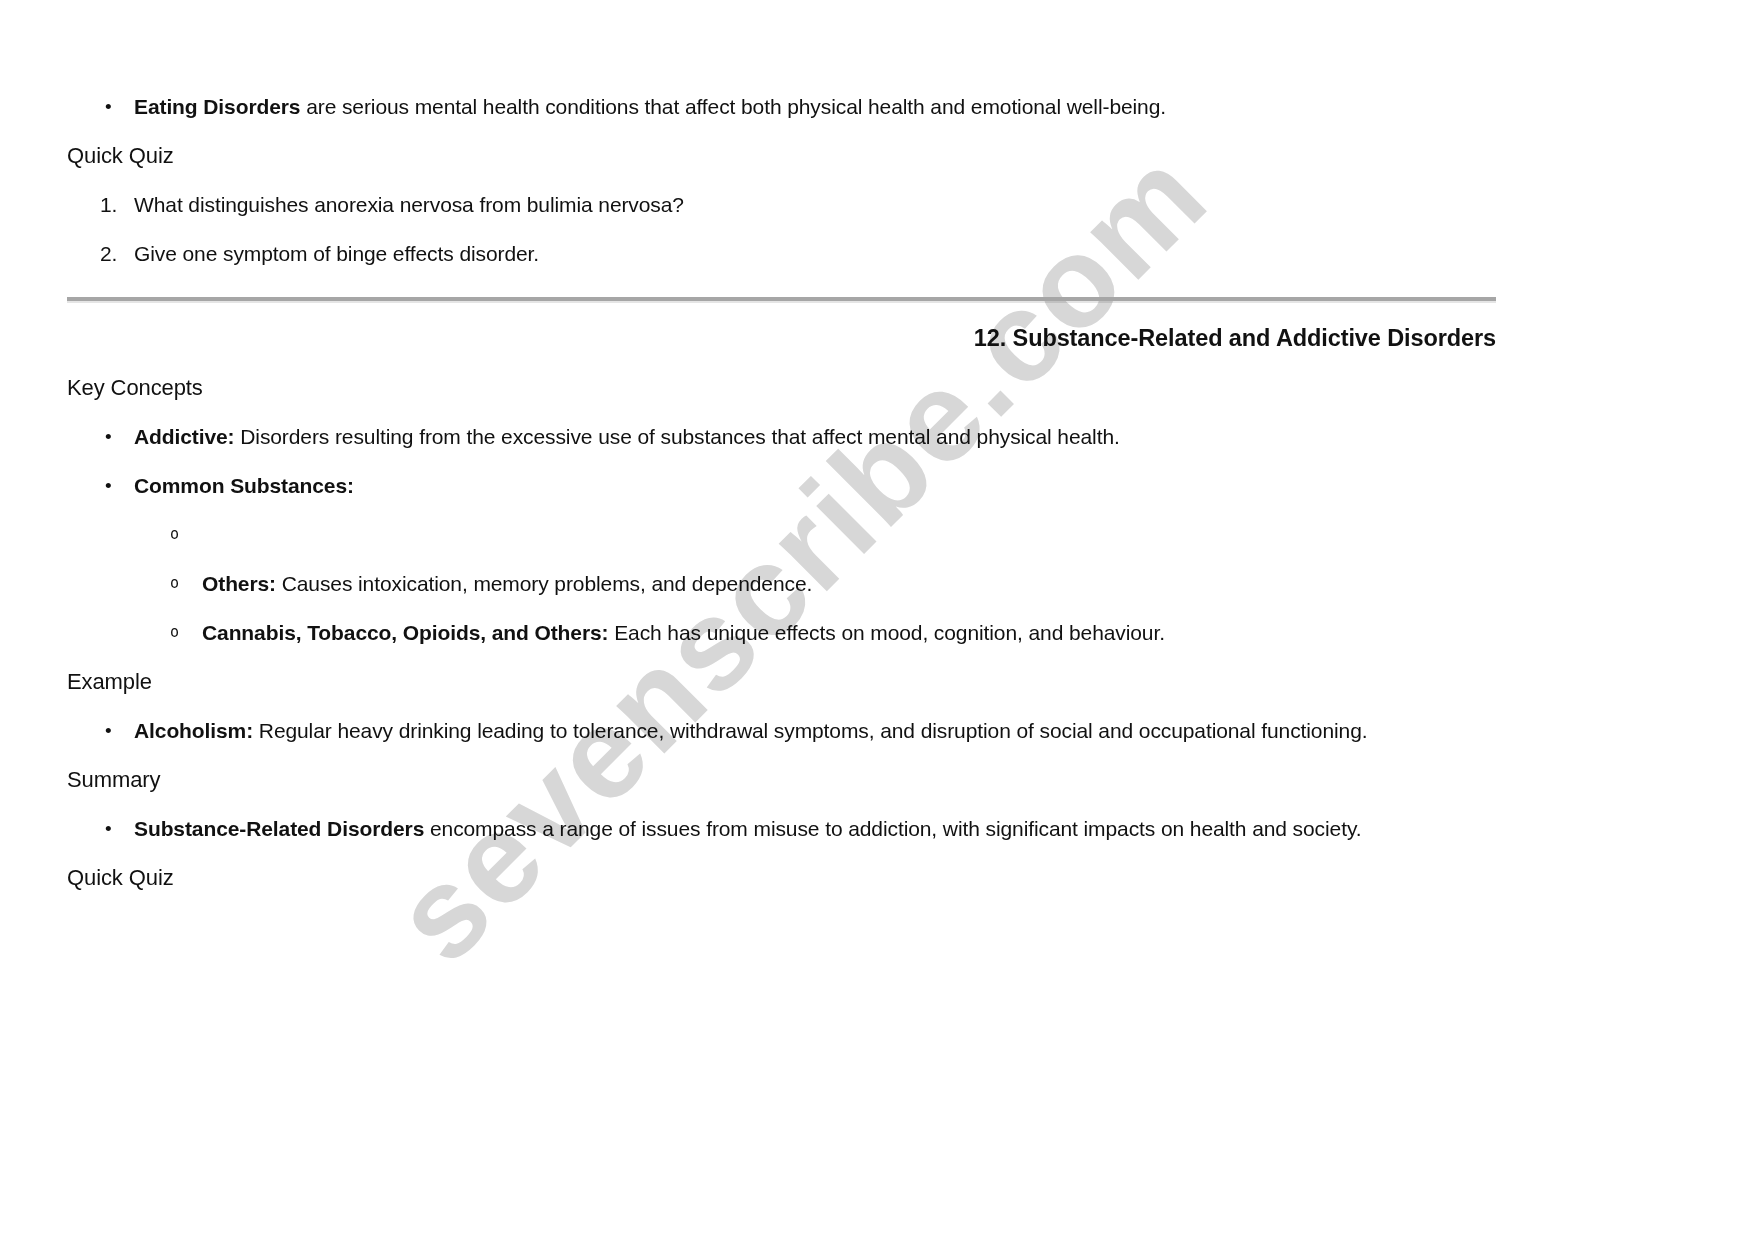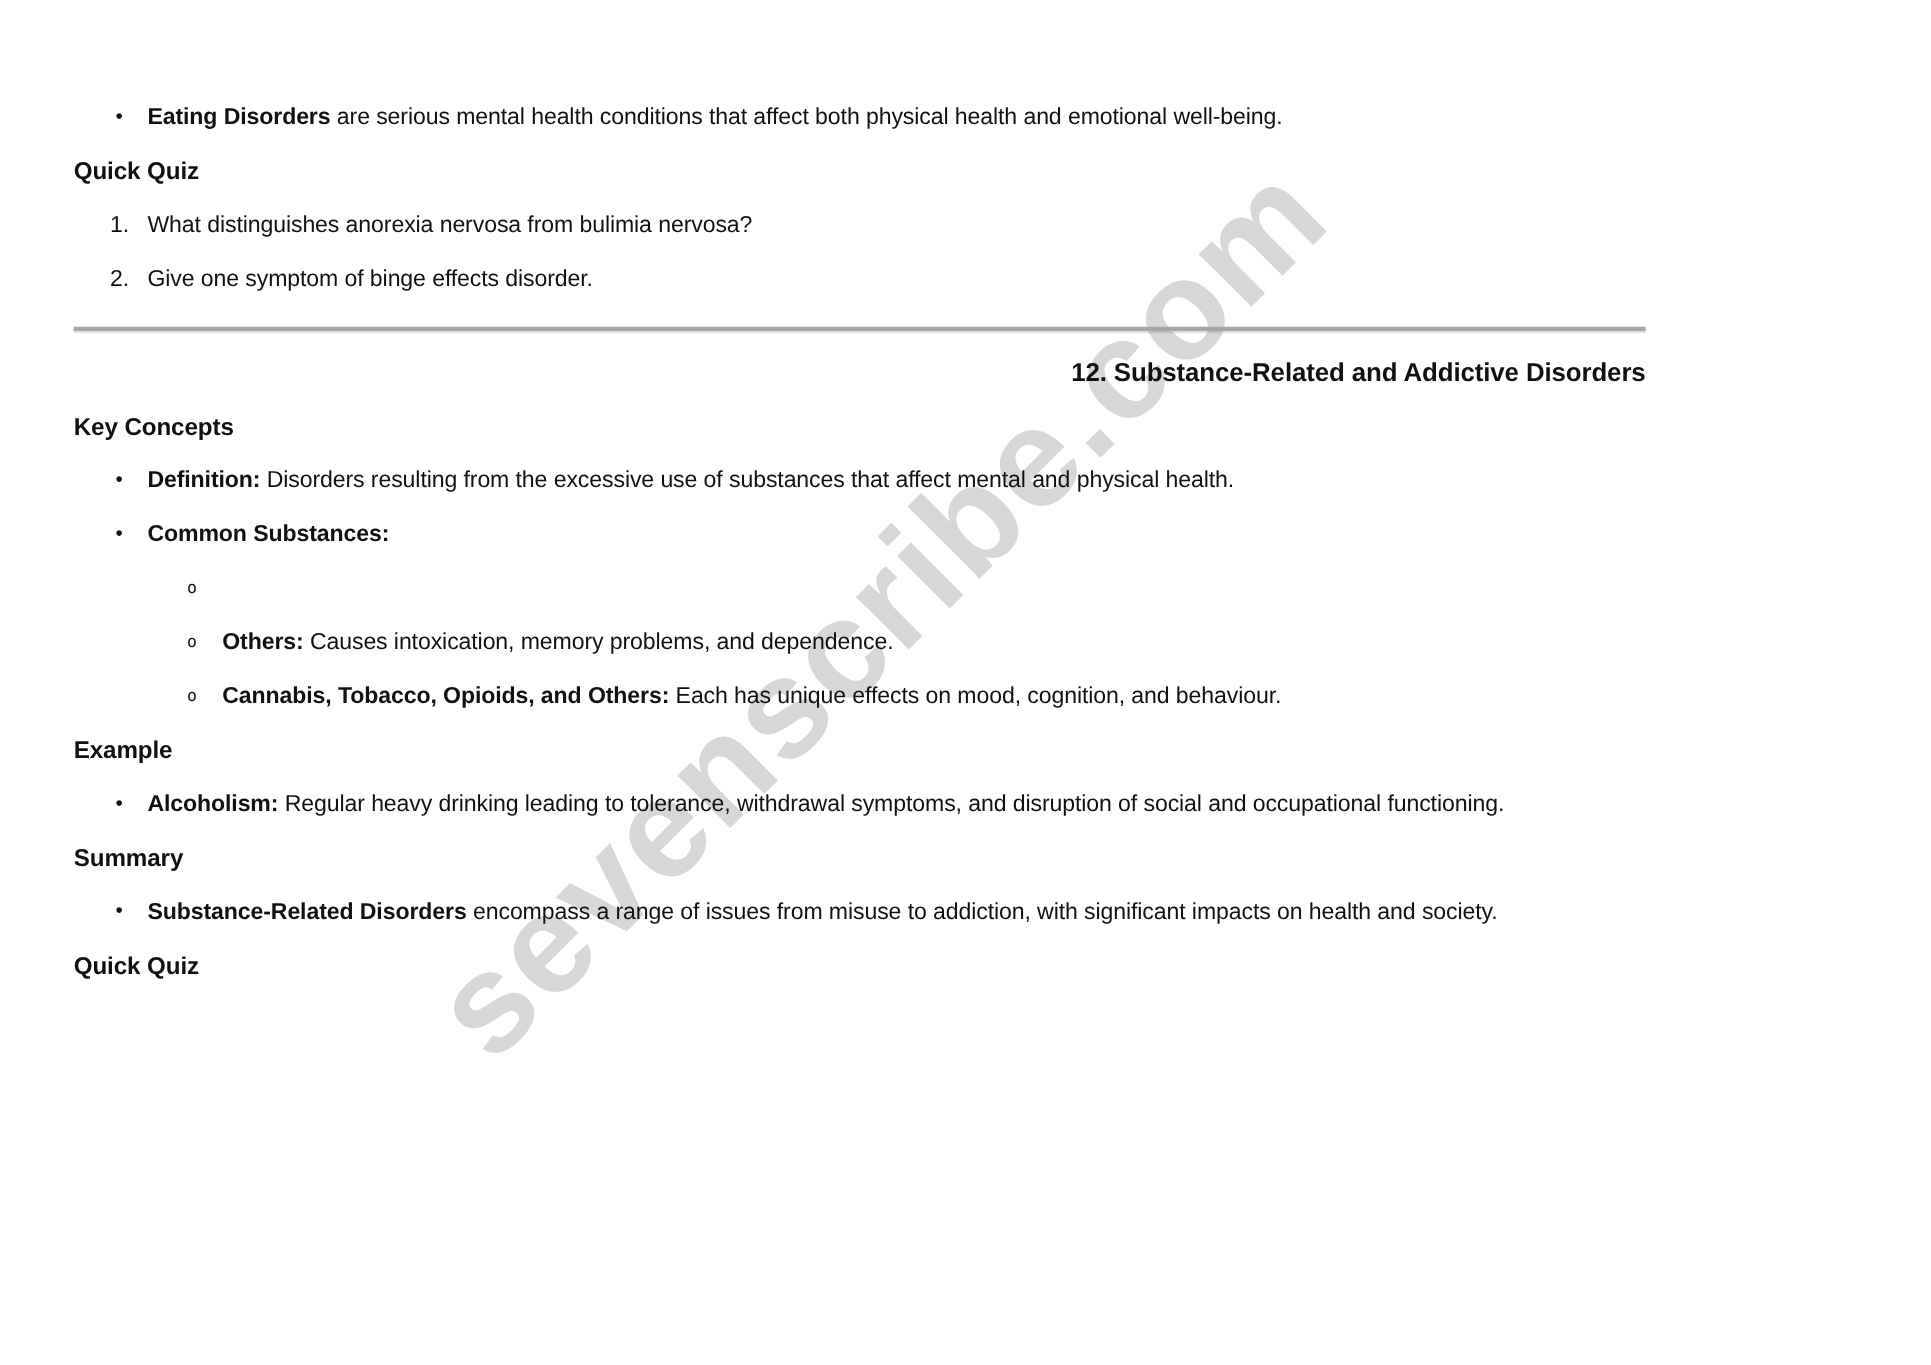--- a/index.html
+++ b/index.html
@@ -32,21 +32,21 @@
   .content {
     position: absolute;
     left: 67px;
     top: 89px;
     width: 1429px;
     z-index: 1;
     font-size: 21px;
     line-height: 35px;
   }
   .h-minor {
-    font-weight: bold;
+    font-weight: normal;
     font-size: 22px;
     line-height: 35px;
     margin: 0 0 14px 0;
   }
   .h-section {
     font-weight: bold;
     font-size: 23.5px;
     line-height: 35px;
     margin: 0 0 14px 0;
     text-align: right;
@@ -113,21 +113,21 @@
   </div>
 
   <div class="rule"></div>
 
   <div class="h-section">12. Substance-Related and Addictive Disorders</div>
 
   <div class="h-minor">Key Concepts</div>
 
   <div class="li l1">
     <span class="li-marker">•</span>
-    <div class="li-text"><b>Definition:</b><span> Disorders resulting from the excessive use of substances that affect mental and physical health.</span></div>
+    <div class="li-text"><b>Addictive:</b><span> Disorders resulting from the excessive use of substances that affect mental and physical health.</span></div>
   </div>
 
   <div class="li l1">
     <span class="li-marker">•</span>
     <div class="li-text"><b>Common Substances:</b><span></span></div>
   </div>
 
   <div class="li sub">
     <span class="li-marker">o</span>
   </div>

